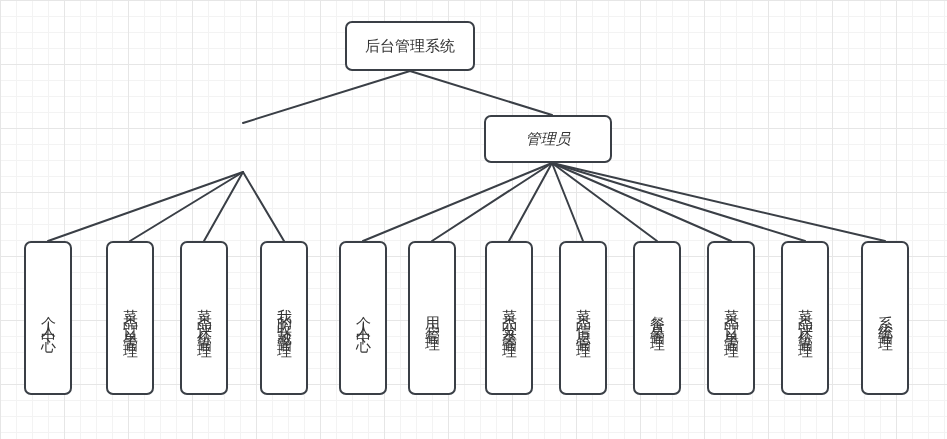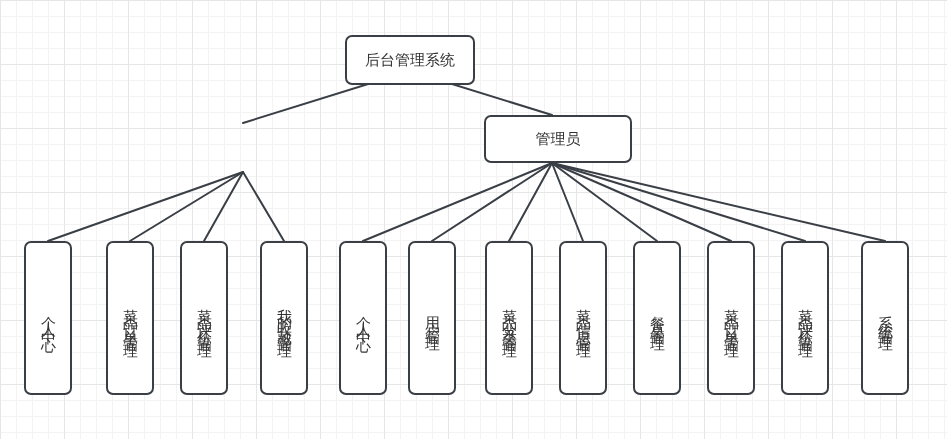--- a/index.html
+++ b/index.html
@@ -40,23 +40,23 @@
     color:var(--text);
   }
   .node.h .label{white-space:nowrap;}
   .node.v .label{
     writing-mode:vertical-rl;
     text-orientation:upright;
     letter-spacing:7px;
     line-height:1;
   }
   
-  .n-root   {left:345px;top:21px; width:130px;height:50px;margin-top:14px;}
+  .n-root   {left:345px;top:21px; width:130px;height:50px;}
   .n-branch0{left:180px;top:123px;width:127px;height:49px;}
-  .n-branch1{left:484px;top:115px;width:148px;height:48px;}
+  .n-branch1{left:484px;top:115px;width:128px;height:48px;font-style:italic;}
   .leaf{top:241px;width:48px;height:154px;}
   .n-l0 {left:24px;}  .n-l1 {left:106px;} .n-l2 {left:180px;} .n-l3 {left:260px;}
   .n-l4 {left:339px;} .n-l5 {left:408px;} .n-l6 {left:485px;} .n-l7 {left:559px;}
   .n-l8 {left:633px;} .n-l9 {left:707px;} .n-l10{left:781px;} .n-l11{left:861px;}
 </style>
 </head>
 <body>
 
 <div class="canvas">
 

